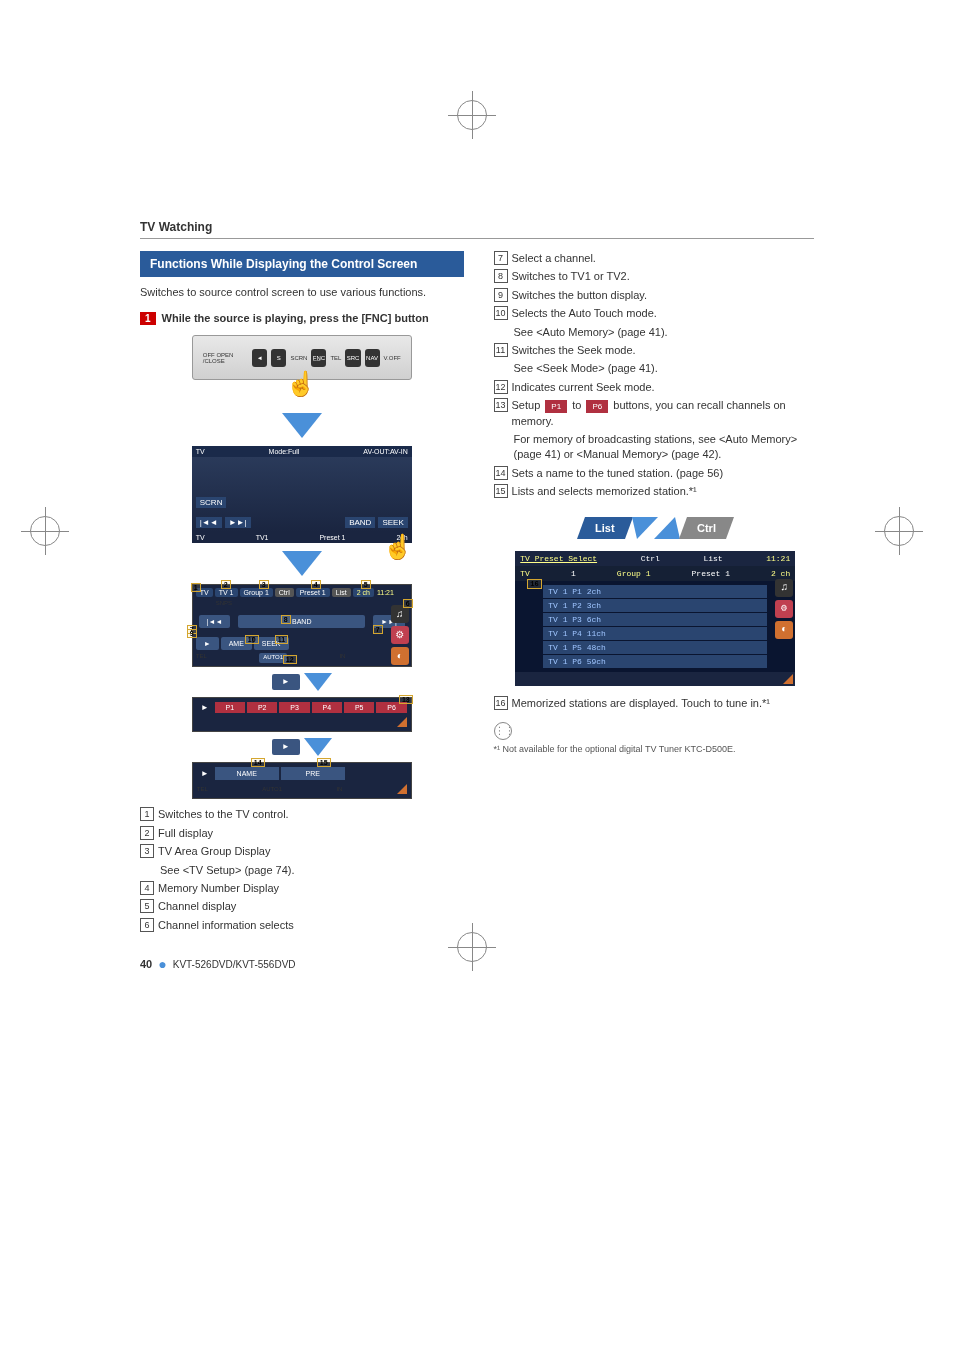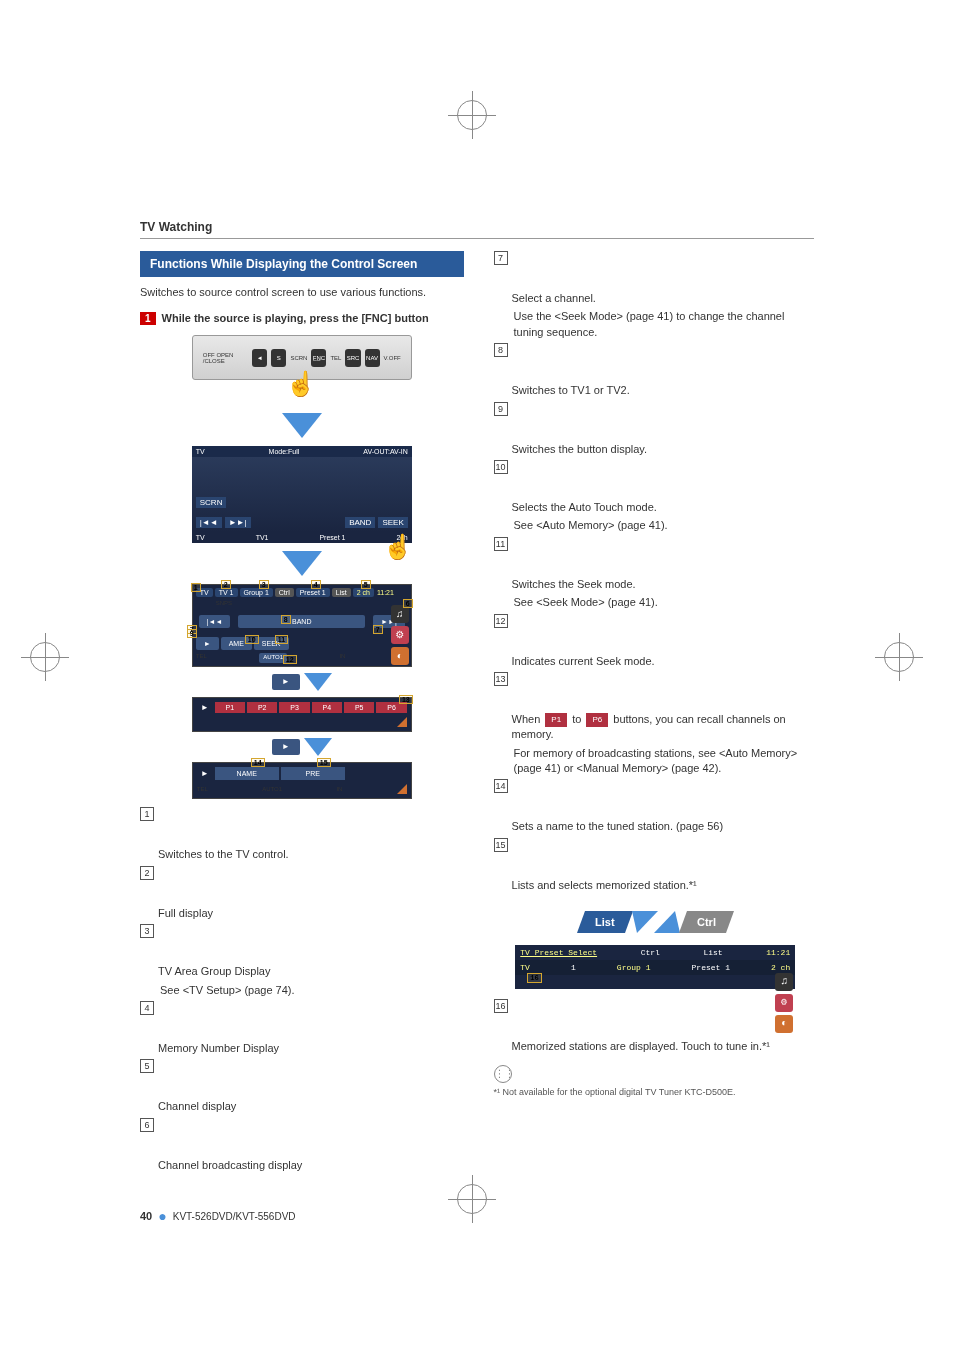--- a/index.html
+++ b/index.html
@@ -288,21 +288,21 @@
     line-height: 12px;
     margin-right: 4px;
     vertical-align: top;
   }
   .def-list { }
   .def-item {
     display: flex;
     margin-bottom: 3px;
     line-height: 1.4;
   }
-  .def-text { flex: 1; margin-top: 40px; }
+  .def-text { flex: 1; }
   .sub-note {
     margin-left: 20px;
     margin-bottom: 3px;
     line-height: 1.4;
   }
   .preset-btn-img {
     display: inline-block;
     background: #b03040;
     color: #fff;
     font-size: 8px;
@@ -321,21 +321,21 @@
     font-size: 10px;
     color: #888;
     margin-right: 4px;
   }
   .footnote {
     font-size: 9px;
     color: #555;
     margin-top: 4px;
   }
   .page-footer {
-    margin-top: 32px;
+    margin-top: 20px;
     font-size: 10px;
     display: flex;
     align-items: center;
     gap: 6px;
   }
   .page-num { font-weight: bold; font-size: 11px; }
   .dot { color: #4a90d9; font-size: 14px; }
   .side-buttons {
     position: absolute;
     right: 2px;
@@ -572,32 +572,31 @@
         <div class="def-item">
             <span class="num-box">4</span>
             <span class="def-text">Memory Number Display</span>
           </div>
         <div class="def-item">
             <span class="num-box">5</span>
             <span class="def-text">Channel display</span>
           </div>
         <div class="def-item">
             <span class="num-box">6</span>
-            <span class="def-text">Channel broadcasting display</span>
+            <span class="def-text">Channel information selects</span>
           </div>
       </div>
     </div>
 
     <div class="col-right">
       <div class="def-list">
         <div class="def-item">
             <span class="num-box">7</span>
             <span class="def-text">Select a channel.</span>
           </div>
-        <div class="sub-note">Use the &lt;Seek Mode&gt; (page 41) to change the channel tuning sequence.</div>
         <div class="def-item">
             <span class="num-box">8</span>
             <span class="def-text">Switches to TV1 or TV2.</span>
           </div>
         <div class="def-item">
             <span class="num-box">9</span>
             <span class="def-text">Switches the button display.</span>
           </div>
         <div class="def-item">
             <span class="num-box">10</span>
@@ -609,21 +608,21 @@
             <span class="def-text">Switches the Seek mode.</span>
           </div>
         <div class="sub-note">See &lt;Seek Mode&gt; (page 41).</div>
         <div class="def-item">
             <span class="num-box">12</span>
             <span class="def-text">Indicates current Seek mode.</span>
           </div>
         <div class="def-item">
             <span class="num-box">13</span>
           <span class="def-text">
-            <span>When </span><span class="preset-btn-img">P1</span><span> to </span><span class="preset-btn-img">P6</span><span> buttons, you can recall channels on memory.</span>
+            <span>Setup </span><span class="preset-btn-img">P1</span><span> to </span><span class="preset-btn-img">P6</span><span> buttons, you can recall channels on memory.</span>
           </span>
         </div>
         <div class="sub-note">For memory of broadcasting stations, see &lt;Auto Memory&gt; (page 41) or &lt;Manual Memory&gt; (page 42).</div>
         <div class="def-item">
             <span class="num-box">14</span>
             <span class="def-text">Sets a name to the tuned station. (page 56)</span>
           </div>
         <div class="def-item">
             <span class="num-box">15</span>
             <span class="def-text">Lists and selects memorized station.*¹</span>
@@ -650,20 +649,28 @@
           <span>List</span>
           <span style="color:#ff8;">11:21</span>
         </div>
         <div class="preset-header" style="background:#152035;">
           <span style="color:#ff8;">TV</span>
           <span>1</span>
           <span style="color:#ff8;">Group 1</span>
           <span>Preset 1</span>
           <span style="color:#ff8;">2 ch</span>
         </div>
+        <div class="preset-list">
+          <div class="preset-item">TV 1 P1 2ch</div>
+          <div class="preset-item">TV 1 P2 3ch</div>
+          <div class="preset-item">TV 1 P3 6ch</div>
+          <div class="preset-item">TV 1 P4 11ch</div>
+          <div class="preset-item">TV 1 P5 48ch</div>
+          <div class="preset-item">TV 1 P6 59ch</div>
+        </div>
         <div class="strip-row" style="justify-content:flex-end;padding:2px;">
           <div class="triangle-corner"></div>
         </div>
         <div class="side-buttons" style="top:28px;">
           <div class="side-btn">♫</div>
           <div class="side-btn red">⚙</div>
           <div class="side-btn orange">◐</div>
         </div>
         <div class="callout-box" style="top:28px;left:12px;">16</div>
       </div>

